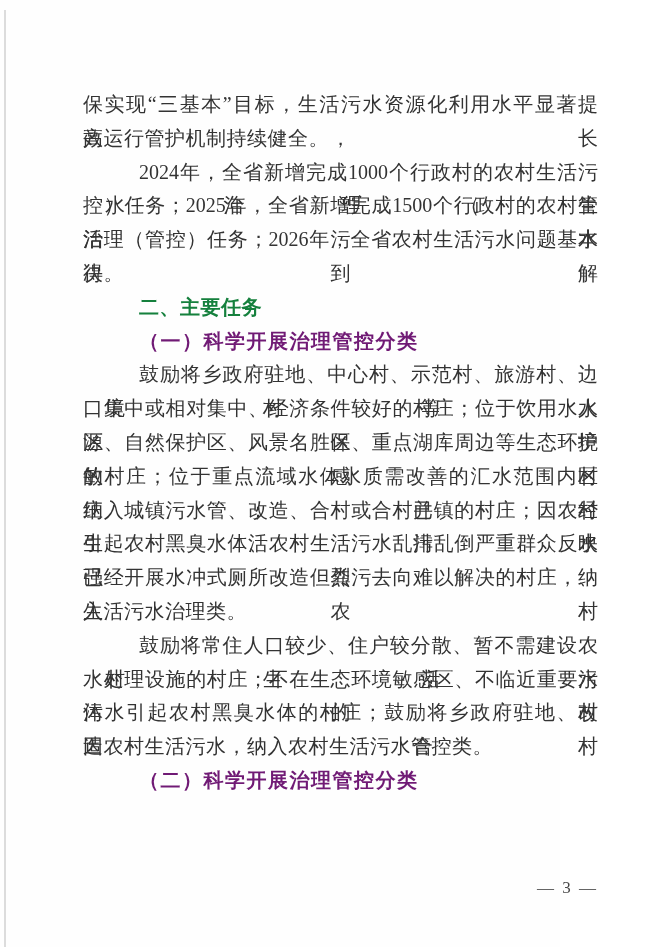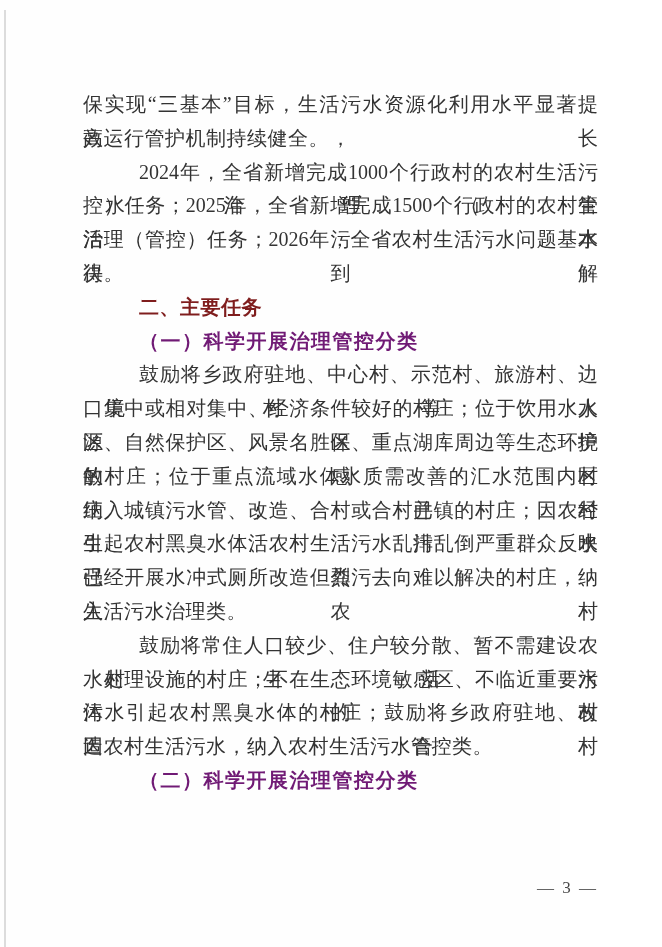--- a/index.html
+++ b/index.html
@@ -47,21 +47,21 @@
     letter-spacing: 0;
   }
   .line.indent {
     text-indent: 34px;
     margin-left: 22px;
   }
   .style-heading1 {
     font-family: "Liberation Sans", "DejaVu Sans", sans-serif;
     font-weight: 700;
     font-size: 20px;
-    color: #7f1d1d;
+    color: #15803d;
   }
   .style-heading2 {
     font-weight: 600;
     letter-spacing: 1.5px;
     color: #701a75;
   }
   .bold-run {
     font-family: "Liberation Sans", "DejaVu Sans", sans-serif;
     font-weight: 700;
     color: #2b2b2b;

